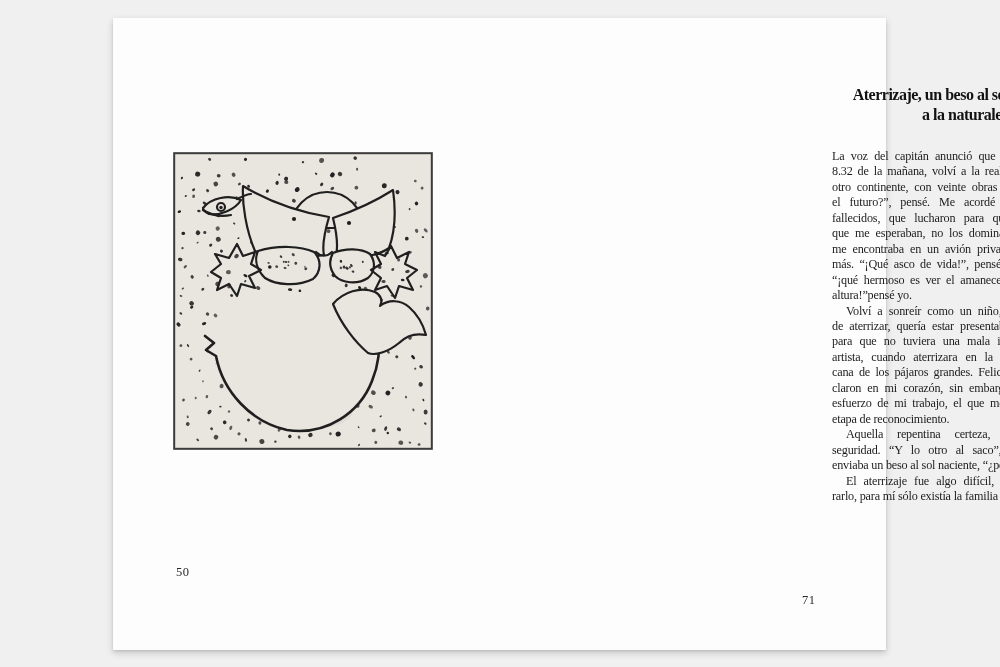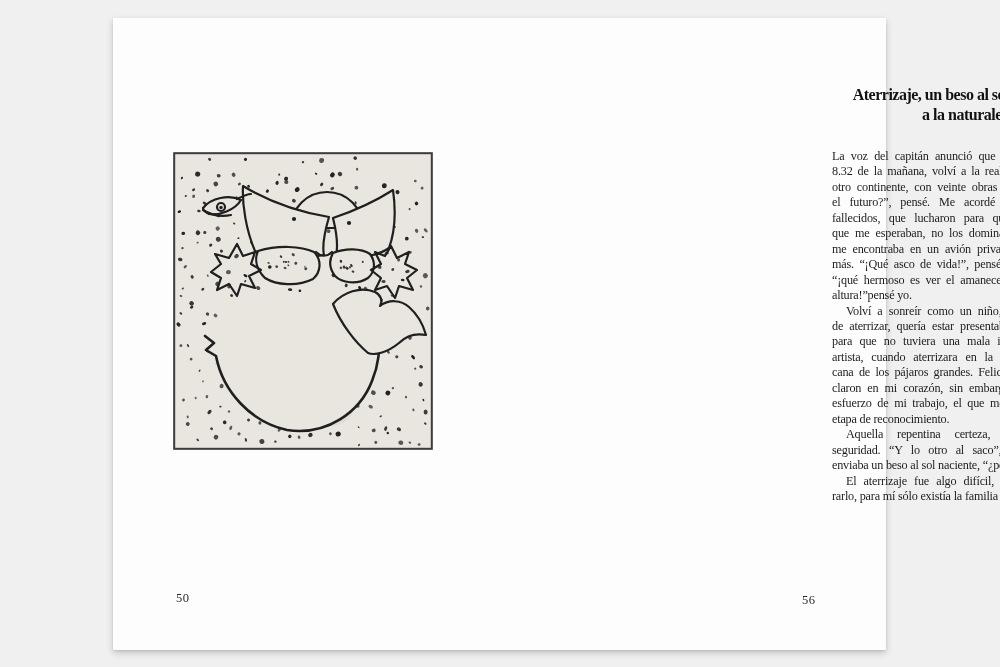--- a/index.html
+++ b/index.html
@@ -40,21 +40,21 @@
     color: #1d1d1d;
   }
   .text-line { text-align: justify; text-align-last: justify; white-space: normal; }
   .text-line.last { text-align-last: left; }
   .text-line.indent { text-indent: 14px; }
 
   .page-number {
     position: absolute;
     font-size: 12.5px; color: #2a2a2a; letter-spacing: 0.5px;
   }
-  .page-number.left  { left: 63px;  top: 573px; }
+  .page-number.left  { left: 63px;  top: 547px; }
   .page-number.right { left: 302px; top: 575px; }
 </style>
 </head>
 <body style="background: rgb(240, 240, 240);">
 
 <div class="canvas">
   <div class="spread" id="spread" style="background: rgb(253, 253, 253);">
 
     <div class="page page-left">
       <div class="illustration-wrap">
@@ -450,17 +450,17 @@
           <div class="text-line">cana de los pájaros grandes. Felicidad y tristeza, se mez-</div>
           <div class="text-line">claron en mi corazón, sin embargo, yo sabía que era el</div>
           <div class="text-line">esfuerzo de mi trabajo, el que me estaba llevando a una</div>
           <div class="text-line last">etapa de reconocimiento.</div>
           <div class="text-line indent">Aquella repentina certeza, me devolvió mucha</div>
           <div class="text-line">seguridad. “Y lo otro al saco”, me dije, mientras le</div>
           <div class="text-line last">enviaba un beso al sol naciente, “¿pero por qué yo?”.</div>
           <div class="text-line indent">El aterrizaje fue algo difícil, pero yo traté de igno-</div>
           <div class="text-line last">rarlo, para mí sólo existía la familia Lupo, y basta.</div>
         </div>
-      <div class="page-number right">56</div>
+      <div class="page-number right">71</div>
     </div>
 
   </div>
 </div>
 
 </body></html>

